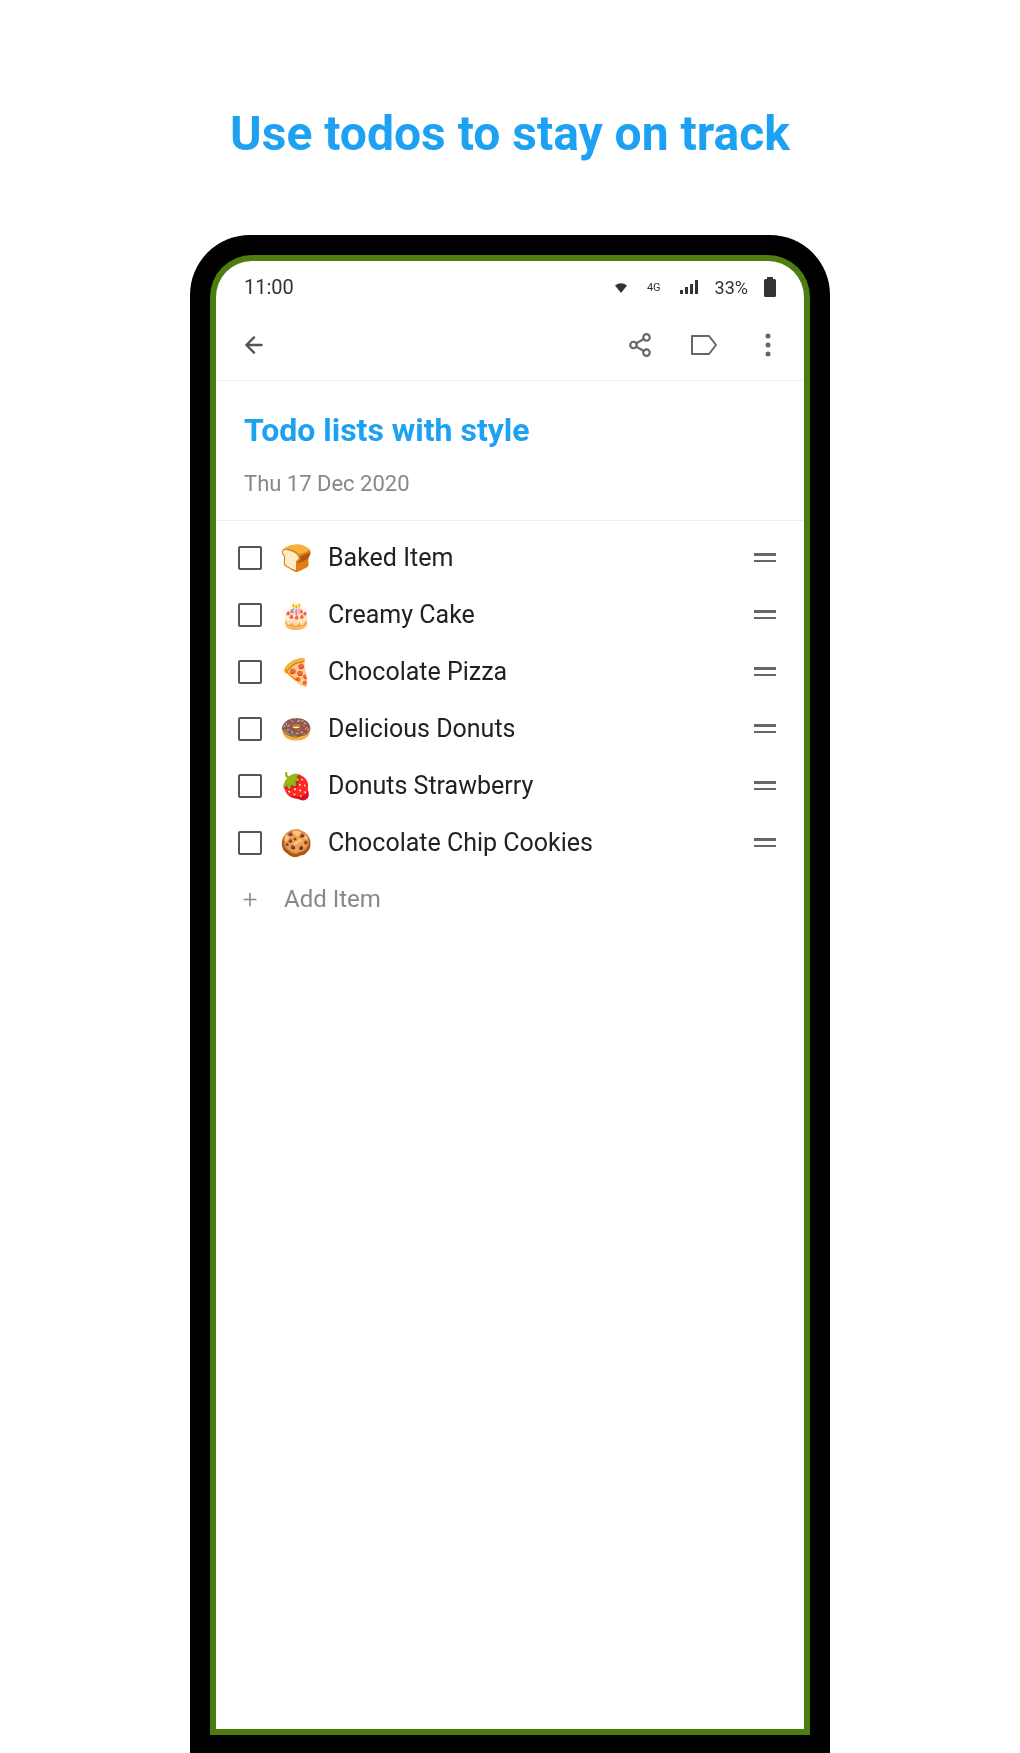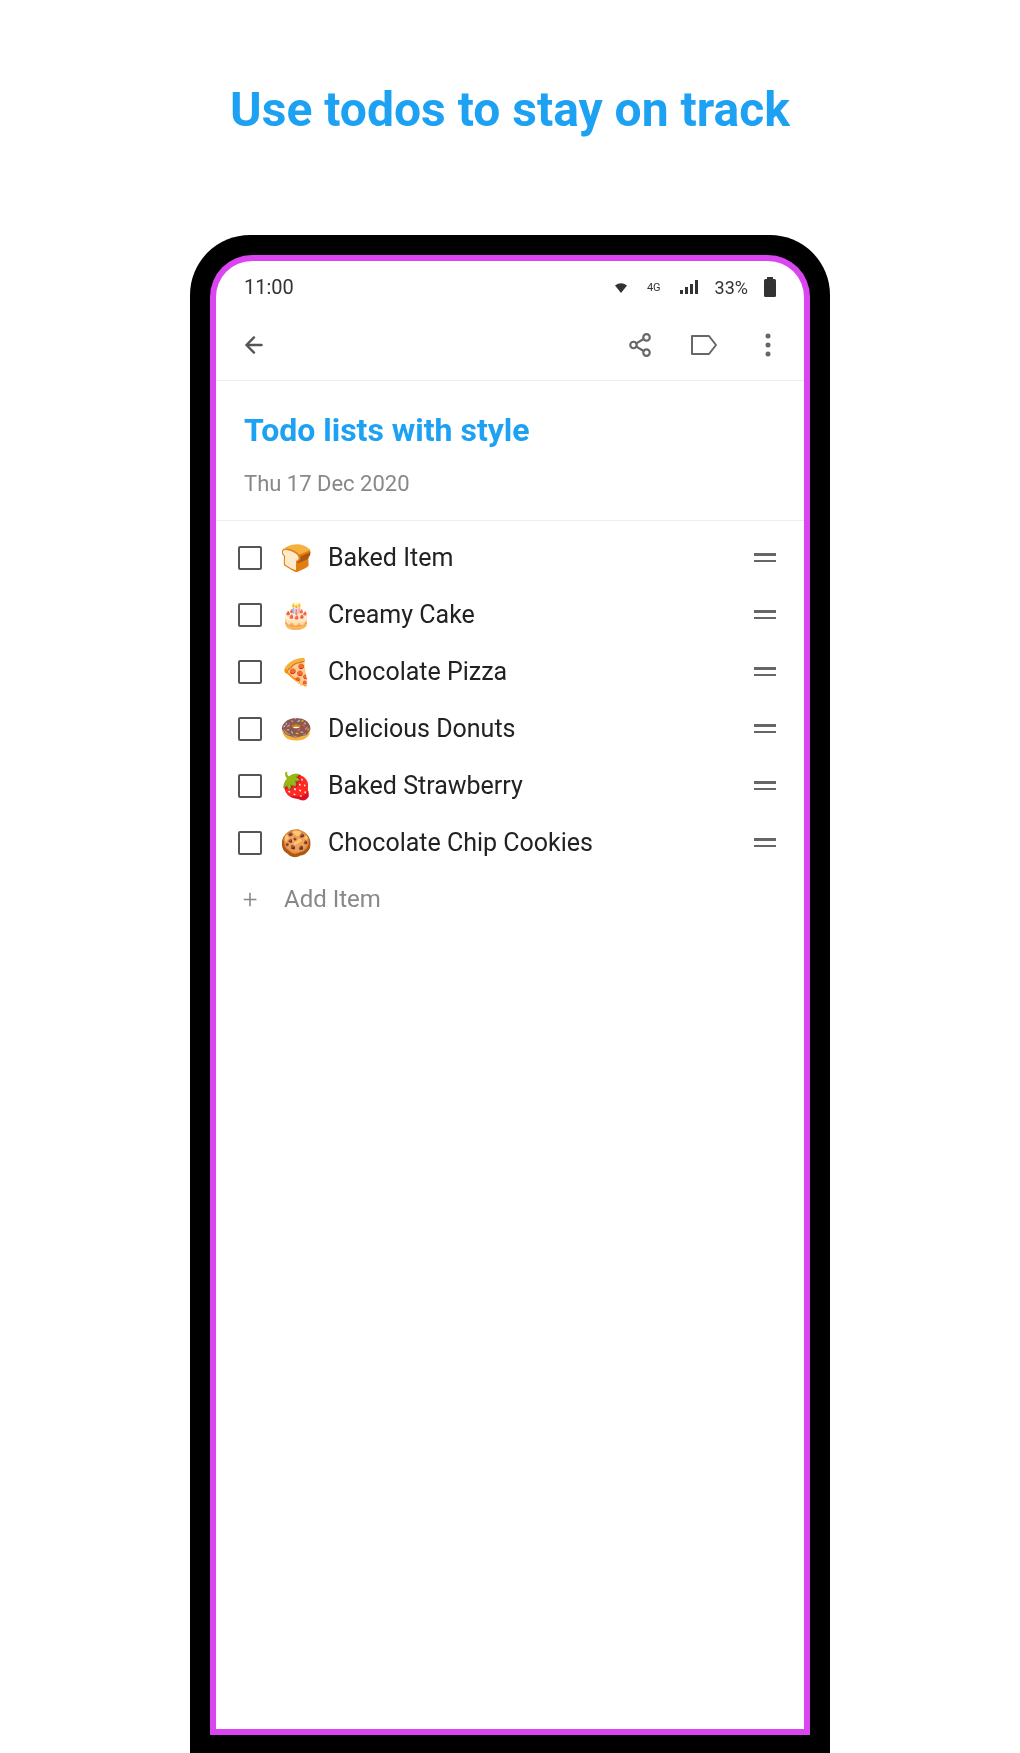--- a/index.html
+++ b/index.html
@@ -14,40 +14,40 @@
       width: 1020px;
       height: 1753px;
       position: relative;
     }
     
     .page-title {
       text-align: center;
       color: #1da1f2;
       font-size: 48px;
       font-weight: 700;
-      padding-top: 81px;
+      padding-top: 105px;
     }
     
     .phone-frame {
       position: absolute;
       top: 235px;
       left: 50%;
       transform: translateX(-50%);
       width: 640px;
       height: 1520px;
       background: #000;
       border-radius: 60px 60px 0 0;
       padding: 20px;
       overflow: hidden;
     }
     
     .phone-inner-border {
       width: 100%;
       height: 100%;
-      background: #d946ef;
+      background: #4d7c0f;
       border-radius: 42px 42px 0 0;
       padding: 6px;
     }
     
     .phone-screen {
       width: 100%;
       height: 100%;
       background: #fff;
       border-radius: 36px 36px 0 0;
       overflow: hidden;
@@ -320,21 +320,21 @@
             <span class="item-emoji">🍩</span>
             <span class="item-text">Delicious Donuts</span>
             <div class="drag-handle">
               <div class="drag-line"></div>
               <div class="drag-line"></div>
             </div>
           </div>
           <div class="todo-item">
             <div class="checkbox"></div>
             <span class="item-emoji">🍓</span>
-            <span class="item-text">Baked Strawberry</span>
+            <span class="item-text">Donuts Strawberry</span>
             <div class="drag-handle">
               <div class="drag-line"></div>
               <div class="drag-line"></div>
             </div>
           </div>
           <div class="todo-item">
             <div class="checkbox"></div>
             <span class="item-emoji">🍪</span>
             <span class="item-text">Chocolate Chip Cookies</span>
             <div class="drag-handle">

